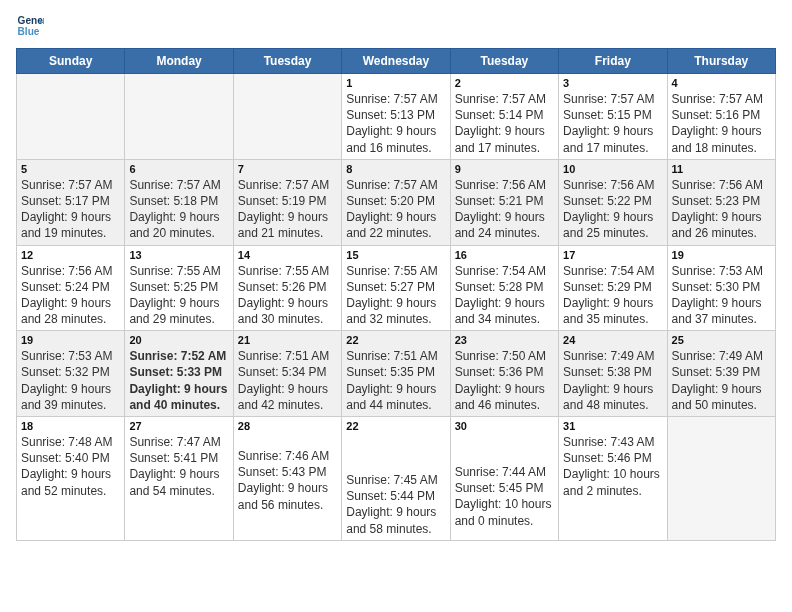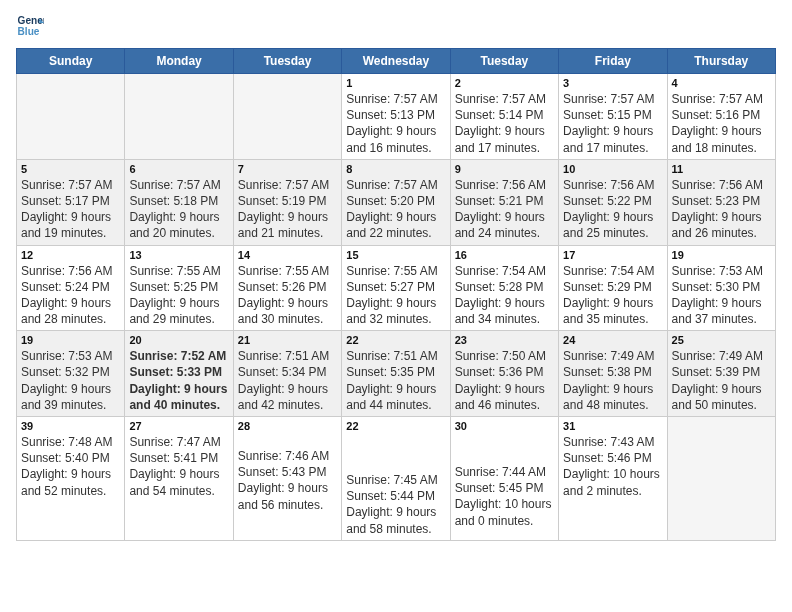--- a/index.html
+++ b/index.html
@@ -296,21 +296,21 @@
           <td class="cal-cell shaded">
             <div class="day-num">25</div>
             <div class="cell-text" style="white-space: pre-line;">Sunrise: 7:49 AM
 Sunset: 5:39 PM
 Daylight: 9 hours
 and 50 minutes.</div>
           </td>
         </tr>
         <tr>
           <td class="cal-cell">
-            <div class="day-num">39</div>
+            <div class="day-num">18</div>
             <div class="cell-text" style="white-space: pre-line;">Sunrise: 7:48 AM
 Sunset: 5:40 PM
 Daylight: 9 hours
 and 52 minutes.</div>
           </td>
           <td class="cal-cell">
             <div class="day-num">27</div>
             <div class="cell-text" style="white-space: pre-line;">Sunrise: 7:47 AM
 Sunset: 5:41 PM
 Daylight: 9 hours

